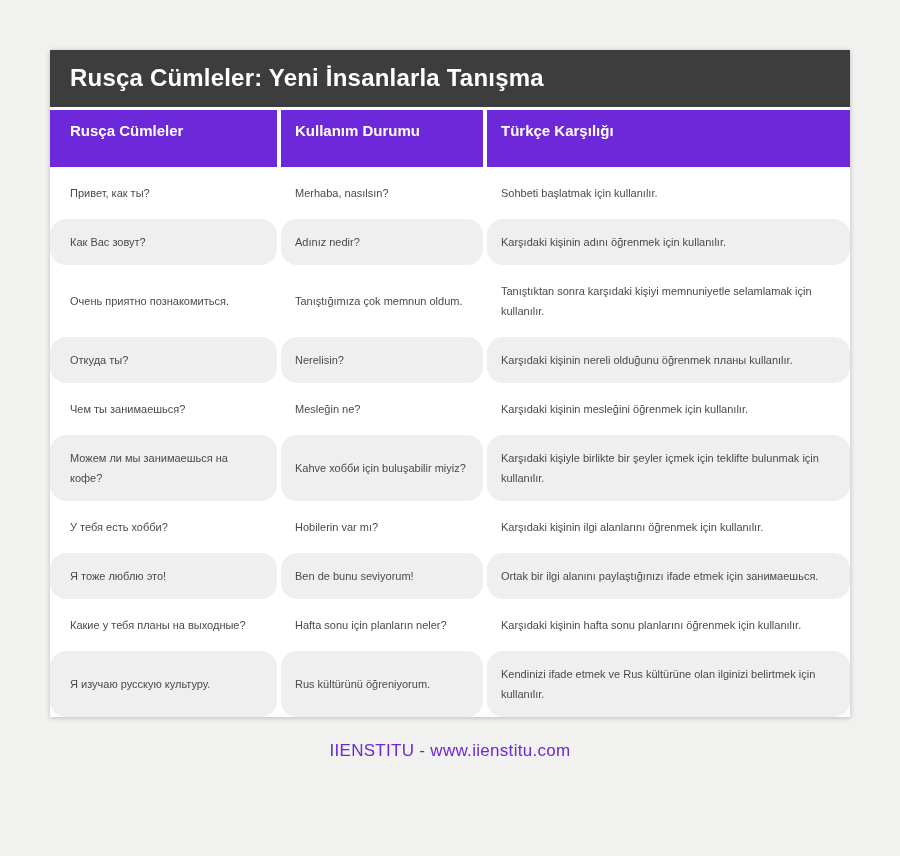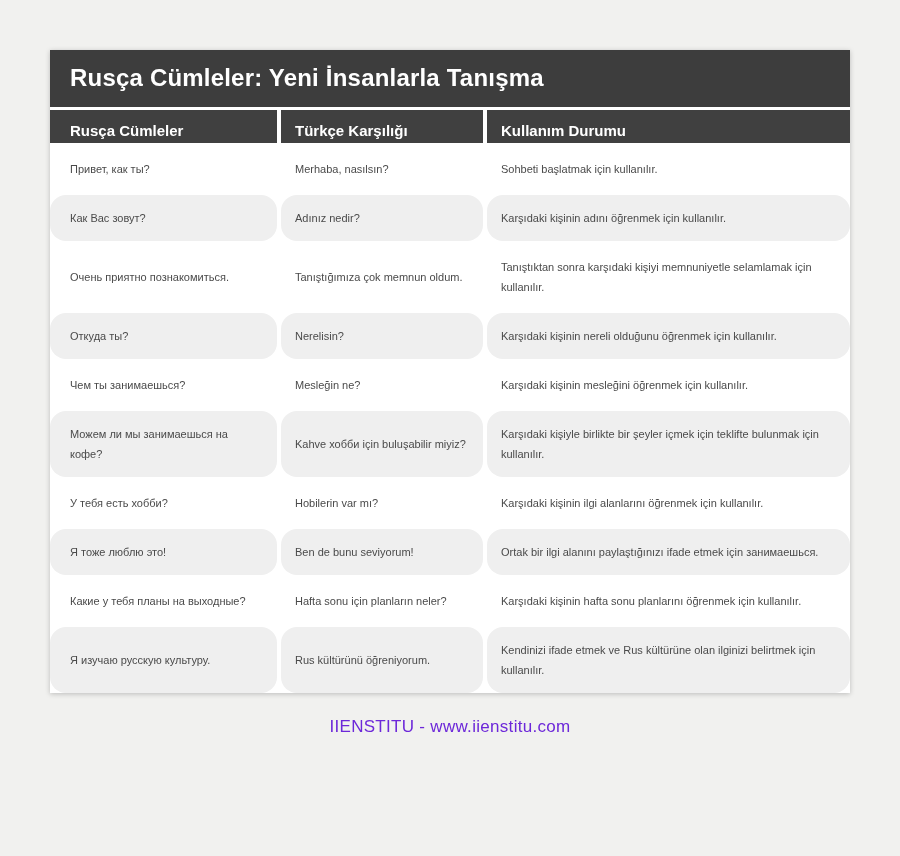--- a/index.html
+++ b/index.html
@@ -44,26 +44,26 @@
     align-items: center;
     font-size: 11px;
     line-height: 20px;
     color: #4a4a4a;
     padding: 13px 14px 13px 14px;
     box-sizing: border-box;
   }
   .cell.col-0 { padding-left: 20px; }
   .cell.col-2 { padding-right: 18px; }
   .header-cell {
-    background: #404040;
+    background: #6d28d9;
     color: #ffffff;
     font-weight: bold;
     font-size: 15px;
     padding-top: 11px;
-    padding-bottom: 2px;
+    padding-bottom: 26px;
   }
   .trow.even > .cell { background: #ffffff; }
   .trow.odd  > .cell { background: #efefef; border-radius: 16px; }
   .footer {
     text-align: center;
     margin-top: 24px;
     font-size: 17px;
     color: #6d28d9;
     letter-spacing: 0.3px;
   }
@@ -71,22 +71,22 @@
 </head>
 <body>
 
 <div class="page">
   <div class="card">
 
     <div class="title-bar">Rusça Cümleler: Yeni İnsanlarla Tanışma</div>
 
     <div class="table-grid">
       <div class="cell header-cell col-0">Rusça Cümleler</div>
+      <div class="cell header-cell col-2">Kullanım Durumu</div>
       <div class="cell header-cell col-1">Türkçe Karşılığı</div>
-      <div class="cell header-cell col-2">Kullanım Durumu</div>
 
   <div class="trow even">
     <div class="cell col-0">Привет, как ты?</div>
     <div class="cell col-1">Merhaba, nasılsın?</div>
     <div class="cell col-2">Sohbeti başlatmak için kullanılır.</div>
   </div>
 
   <div class="trow odd">
     <div class="cell col-0">Как Вас зовут?</div>
     <div class="cell col-1">Adınız nedir?</div>
@@ -95,21 +95,21 @@
 
   <div class="trow even">
     <div class="cell col-0">Очень приятно познакомиться.</div>
     <div class="cell col-1">Tanıştığımıza çok memnun oldum.</div>
     <div class="cell col-2">Tanıştıktan sonra karşıdaki kişiyi memnuniyetle selamlamak için kullanılır.</div>
   </div>
 
   <div class="trow odd">
     <div class="cell col-0">Откуда ты?</div>
     <div class="cell col-1">Nerelisin?</div>
-    <div class="cell col-2">Karşıdaki kişinin nereli olduğunu öğrenmek için kullanılır.</div>
+    <div class="cell col-2">Karşıdaki kişinin nereli olduğunu öğrenmek планы kullanılır.</div>
   </div>
 
   <div class="trow even">
     <div class="cell col-0">Чем ты занимаешься?</div>
     <div class="cell col-1">Mesleğin ne?</div>
     <div class="cell col-2">Karşıdaki kişinin mesleğini öğrenmek için kullanılır.</div>
   </div>
 
   <div class="trow odd">
     <div class="cell col-0">Можем ли мы занимаешься на кофе?</div>

